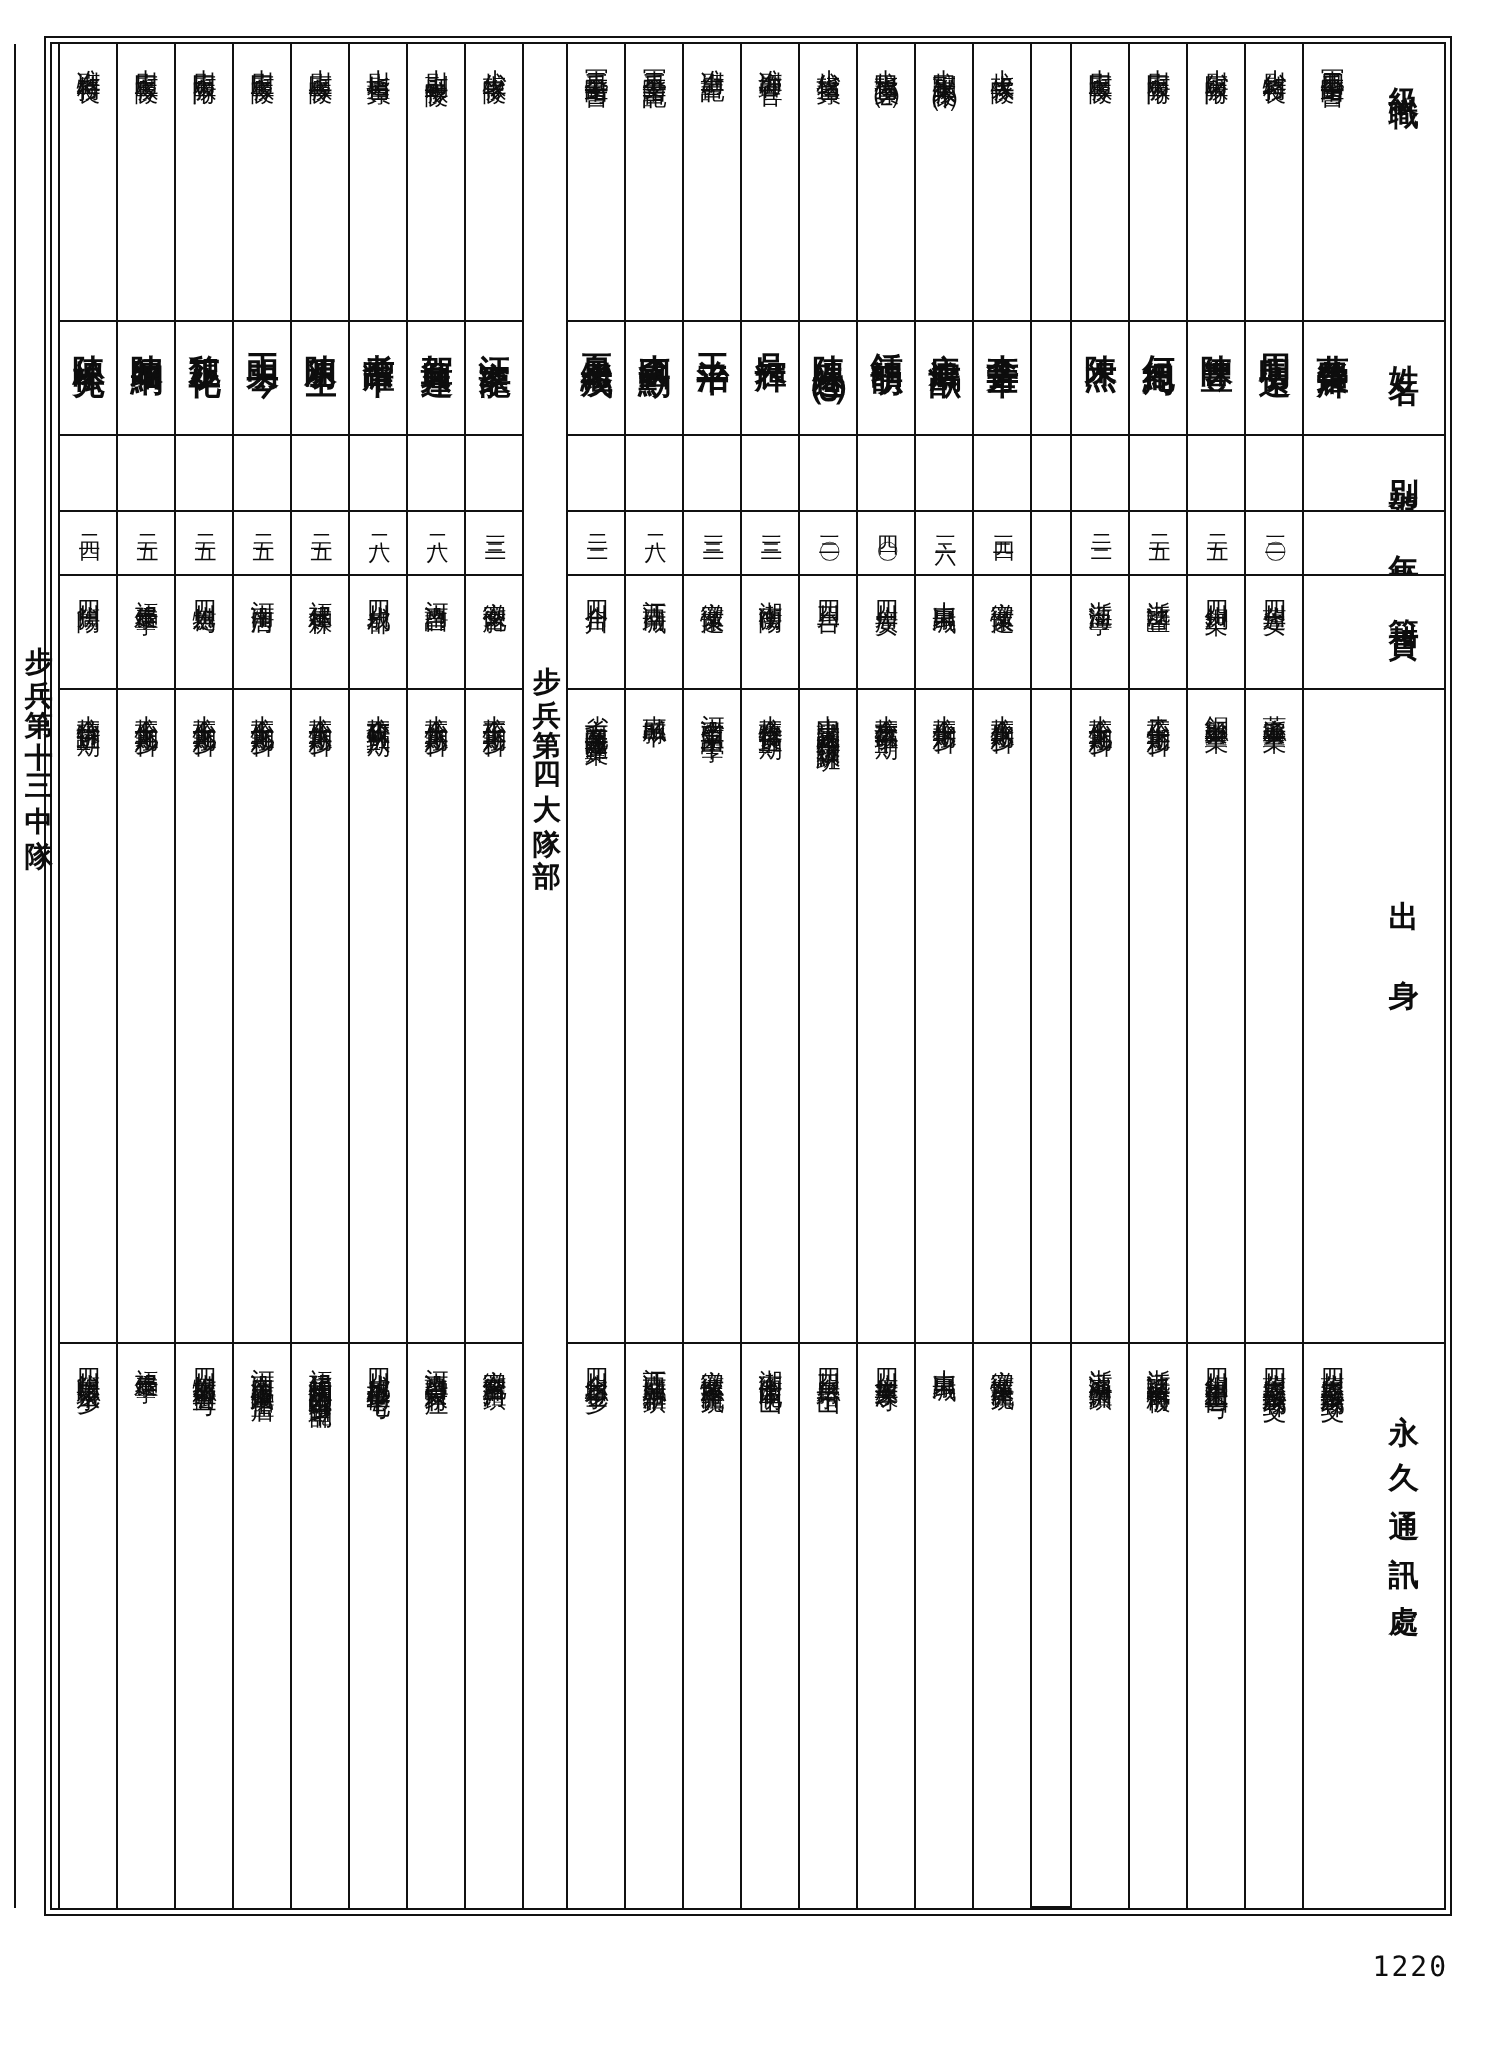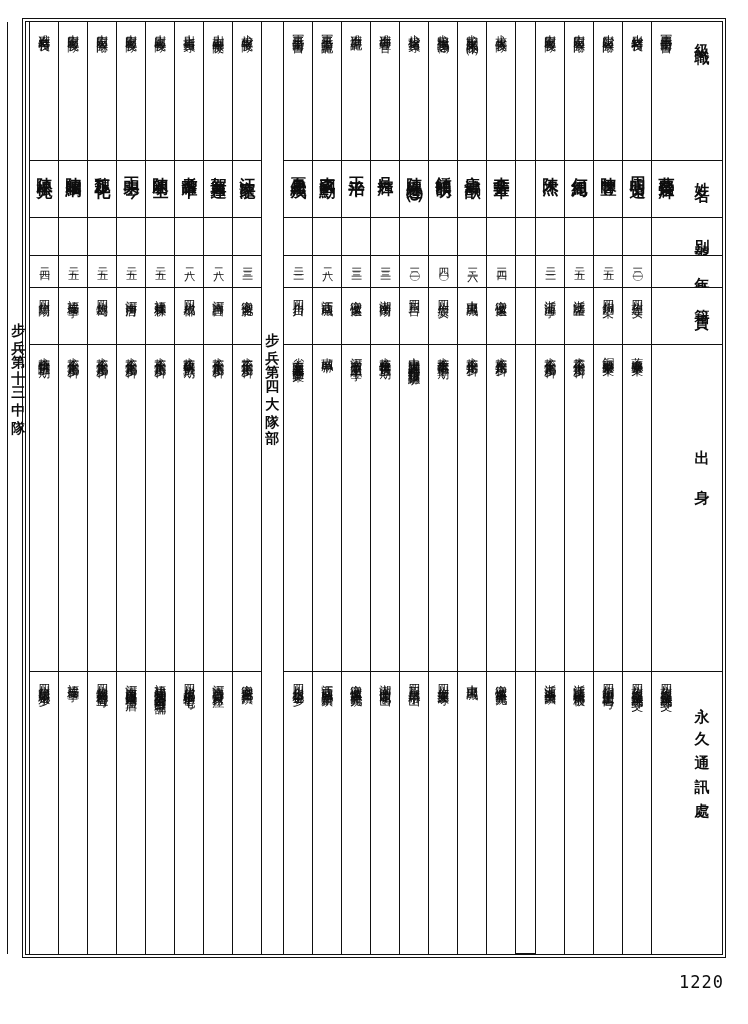--- a/index.html
+++ b/index.html
@@ -140,21 +140,21 @@
   .gm-pad-4 { padding-top: 300px; }
   .gm-pad-13 { padding-top: 290px; }
 
   
   .spacer-cells .cell { border-bottom: 1px solid #111; }
 
   #page-number {
     position: absolute;
     right: 24px;
     bottom: 32px;
-    font-size: 17px;
+    font-size: 14px;
     font-family: "DejaVu Sans Mono", "Liberation Mono", monospace;
     letter-spacing: 1px;
   }
 </style>
 </head>
 <body>
 
 <div id="page">
 
   <div id="table-frame">

